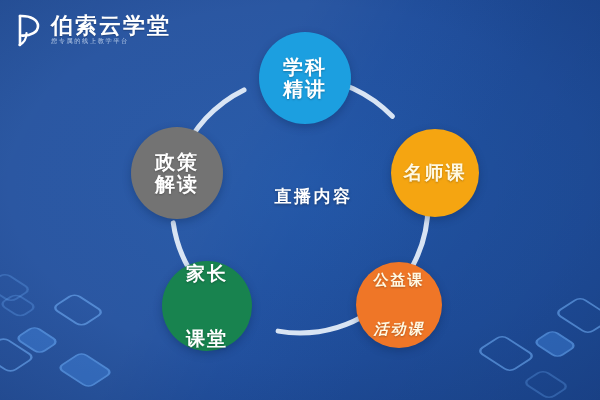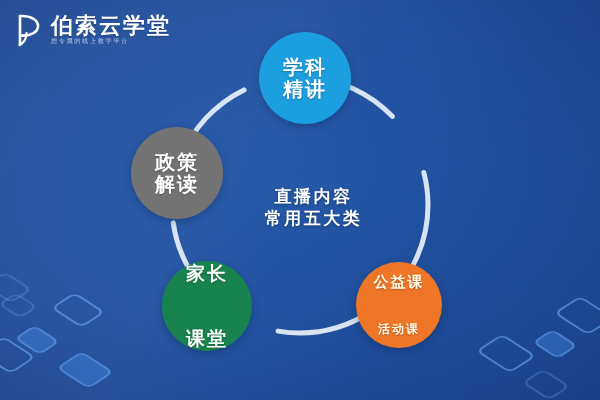--- a/index.html
+++ b/index.html
@@ -175,35 +175,37 @@
 
     <svg width="600" height="400" style="position:absolute;left:0;top:0;">
       <circle cx="300" cy="205" r="128" fill="none" stroke="#e8f1fb" stroke-width="5" stroke-linecap="round" stroke-dasharray="96 65" stroke-dashoffset="34" opacity="0.92"></circle>
     </svg>
 
     <div class="node" style="left:259px; top:32px; width:92px; height:92px; background:#1c9fe0;">
       <div class="line" style="font-size:20px;">学科</div>
       <div class="line" style="font-size:20px;">精讲</div>
     </div>
 
+    <div class="node amber" style="left:391px; top:129px; width:88px; height:88px; background:#f5a511;">
+      <div class="line" style="font-size:19px;">名师课</div>
+    </div>
 
     <div class="node amber" style="left:356px; top:262px; width:86px; height:86px; background:#ef7627;gap:32px;">
       <div class="line" style="font-size:15px;">公益课</div>
-      <div class="line" style="font-size:12px;">活动课</div>
+      <div class="line" style="font-size:15px;font-style:italic;">活动课</div>
     </div>
 
     <div class="node" style="left:162px; top:261px; width:90px; height:90px; background:#18834f;gap:44px;">
       <div class="line" style="font-size:19px;">家长</div>
       <div class="line" style="font-size:19px;">课堂</div>
     </div>
 
     <div class="node" style="left:131px; top:127px; width:92px; height:92px; background:#737373;">
       <div class="line" style="font-size:20px;">政策</div>
       <div class="line" style="font-size:20px;">解读</div>
     </div>
 
     <div id="center-label">
       <div class="line">直播内容</div>
-      <div class="line">常用五大类</div>
     </div>
 
   </div>
 </div>
 
 </body></html>

